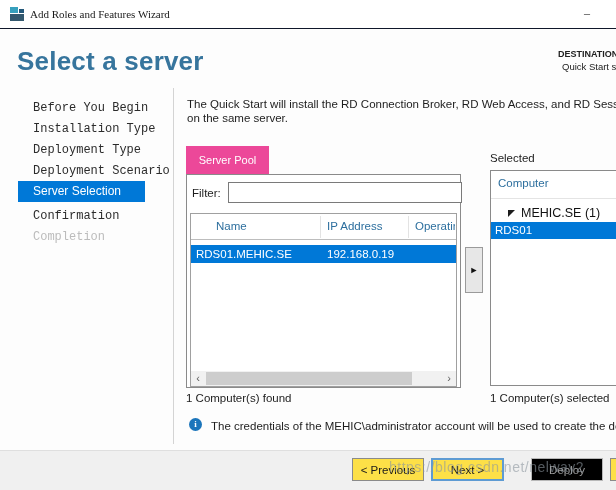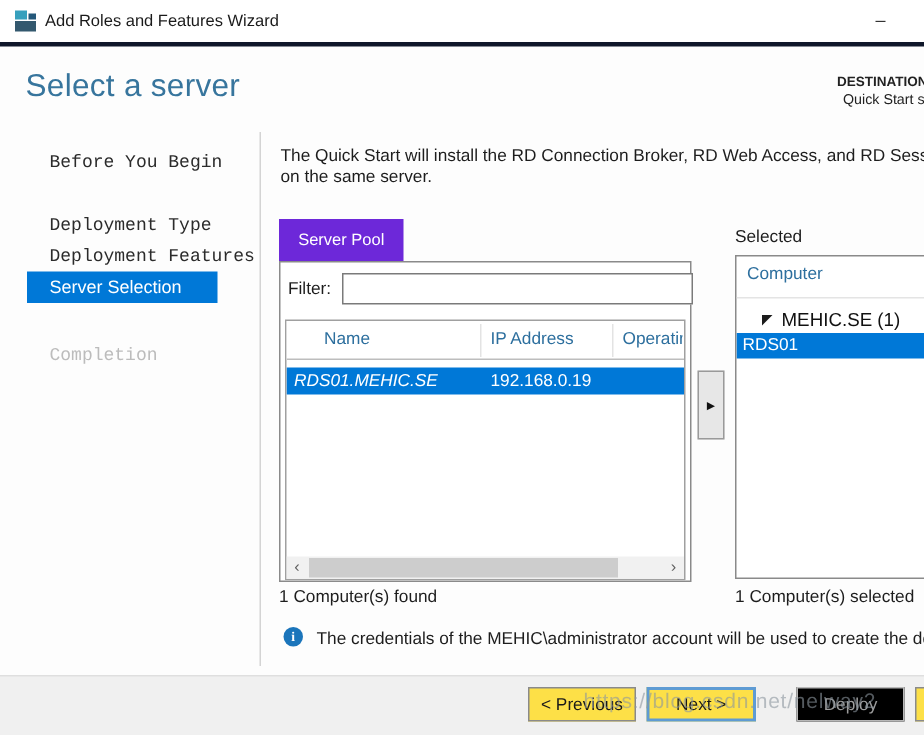--- a/index.html
+++ b/index.html
@@ -5,64 +5,64 @@
   html,body{margin:0;padding:0;}
   #window{
     position:relative;width:616px;height:490px;overflow:hidden;
     background:#fdfdfd;font-family:"Liberation Sans","DejaVu Sans",sans-serif;
     color:#1d1d1d;
   }
   .abs{position:absolute;}
   .nowrap{white-space:nowrap;}
 
   
-  .titlebar{left:0;top:0;width:616px;height:28px;background:#ffffff;border-bottom:3px solid #0f172a;}
+  .titlebar{left:0;top:0;width:616px;height:28px;background:#ffffff;border-bottom:1px solid #0f172a;font-family:Liberation Serif, serif;}
   .win-icon{left:10px;top:7px;width:14px;height:14px;}
   .win-icon .p1{position:absolute;left:0;top:0;width:8px;height:6px;background:#37a0bd;}
   .win-icon .p2{position:absolute;left:0;top:7px;width:14px;height:7px;background:#33586e;}
   .win-icon .p3{position:absolute;left:9px;top:2px;width:5px;height:4px;background:#24587a;}
   .win-title{left:30px;top:8px;font-size:11px;color:#1a1a1a;}
   .btn-min{left:572px;top:2px;width:30px;height:22px;text-align:center;font-size:12px;color:#333;line-height:22px;}
 
   
-  .page-title{left:17px;top:46px;font-size:21px;font-weight:400;color:#37759d;letter-spacing:.2px;}
+  .page-title{left:17px;top:46px;font-size:26px;font-weight:700;color:#37759d;letter-spacing:.2px;}
   .dest1{left:558px;top:49px;font-size:9px;font-weight:bold;color:#222;}
   .dest2{left:562px;top:61px;font-size:9.5px;color:#222;}
 
   
   .side-item{left:33px;width:135px;height:16px;font-size:12px;color:#2b2b2b;font-family:Liberation Mono, monospace;}
   .side-sel-bg{left:18px;top:181px;width:127px;height:21px;background:#0078d7;}
   .side-sel-bg .lbl{position:absolute;left:15px;top:3px;font-size:12px;color:#fff;}
   .side-disabled{color:#bcbcbc;}
   .v-divider{left:173px;top:88px;width:1px;height:356px;background:#d4d4d4;}
 
   
   .desc1{left:187px;top:98px;font-size:11.5px;width:429px;overflow:hidden;}
   .desc2{left:187px;top:112px;font-size:11.5px;}
 
   
-  .tab-dark{left:186px;top:146px;width:83px;height:28px;background:#6d28d9;color:#fff;
+  .tab-dark{left:186px;top:146px;width:83px;height:28px;background:#ec4899;color:#fff;
             font-size:11px;text-align:center;line-height:28px;}
   .pool-panel{left:186px;top:174px;width:275px;height:214px;border:1px solid #8a8a8a;background:#fff;box-sizing:border-box;}
   .filter-label{left:192px;top:187px;font-size:11.5px;}
   .filter-input{left:228px;top:182px;width:224px;height:19px;border:1px solid #7a7a7a;
                 font-size:11.5px;padding:0 4px;box-sizing:content-box;background:#fff;outline:none;}
 
   
   .listview{left:190px;top:213px;width:267px;height:174px;border:1px solid #a0a0a0;background:#fff;box-sizing:border-box;overflow:hidden;}
   .lv-header{position:absolute;left:0;top:0;width:100%;height:26px;background:#fff;border-bottom:1px solid #bdbdbd;box-sizing:border-box;}
   .lv-col{position:absolute;top:6px;font-size:11.5px;color:#2d6f9e;white-space:nowrap;}
   .col-name{left:5px;margin-left:20px;}
   .col-ip{left:136px;}
   .col-os{left:224px;width:40px;overflow:hidden;}
   .col-sep{position:absolute;top:2px;width:1px;height:22px;background:#e3e3e3;}
   .sep1{left:129px;} .sep2{left:217px;}
   .lv-row-sel{position:absolute;left:0;top:31px;width:100%;height:18px;background:#0078d7;color:#fff;}
   .cell{position:absolute;top:3px;font-size:11.5px;white-space:nowrap;}
-  .cell-name{left:5px;font-style:italic;} .cell-ip{left:136px;}
+  .cell-name{left:5px;} .cell-ip{left:136px;}
   .hscroll{position:absolute;left:0;bottom:0;width:100%;height:15px;background:#f1f1f1;}
   .hs-arrow{position:absolute;top:0;width:14px;height:15px;color:#5f5f5f;font-size:11px;line-height:14px;text-align:center;}
   .hs-left{left:0;} .hs-right{right:0;}
   .hs-thumb{position:absolute;left:15px;top:1px;width:206px;height:13px;background:#cdcdcd;}
 
   .found-text{left:186px;top:392px;font-size:11.5px;}
 
   
   .add-btn{left:465px;top:247px;width:18px;height:46px;background:#e7e7e7;border:1px solid #9a9a9a;
            box-sizing:border-box;text-align:center;}
@@ -113,25 +113,27 @@
     </div>
     <div class="abs win-title nowrap">Add Roles and Features Wizard</div>
     <div class="abs btn-min">–</div>
   </div>
 
   <div class="abs page-title nowrap">Select a server</div>
   <div class="abs dest1 nowrap">DESTINATION SERVER</div>
   <div class="abs dest2 nowrap">Quick Start selected</div>
 
   <div class="abs side-item nowrap" style="top:101px">Before You Begin</div>
+  <div class="abs side-item nowrap" style="top:122px">Installation Type</div>
   <div class="abs side-item nowrap" style="top:143px">Deployment Type</div>
-  <div class="abs side-item nowrap" style="top:164px">Deployment Features</div>
+  <div class="abs side-item nowrap" style="top:164px">Deployment Scenario</div>
   <div class="abs side-sel-bg">
     <div class="lbl nowrap">Server Selection</div>
   </div>
+  <div class="abs side-item nowrap" style="top:209px">Confirmation</div>
   <div class="abs side-item side-disabled nowrap" style="top:230px">Completion</div>
   <div class="abs v-divider"></div>
 
   <div class="abs desc1 nowrap">The Quick Start will install the RD Connection Broker, RD Web Access, and RD Session Host role services</div>
   <div class="abs desc2 nowrap">on the same server.</div>
 
   <div class="abs tab-dark">Server Pool</div>
   <div class="abs pool-panel"></div>
   <div class="abs filter-label">Filter:</div>
   <input class="abs filter-input" type="text" value="" style="">

